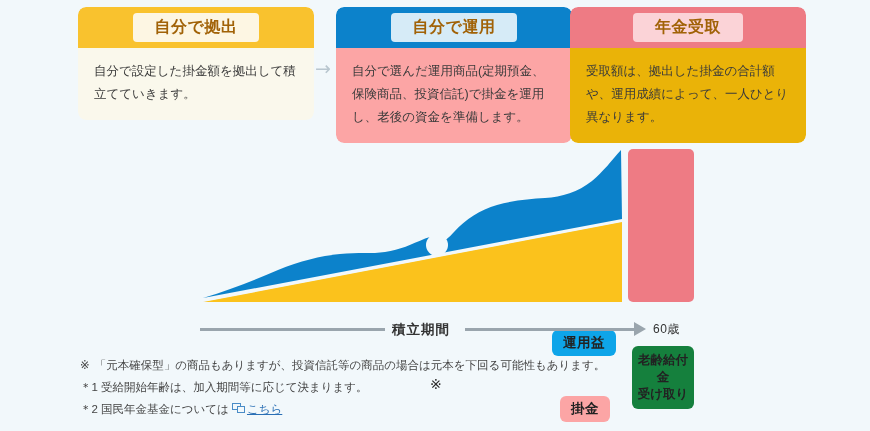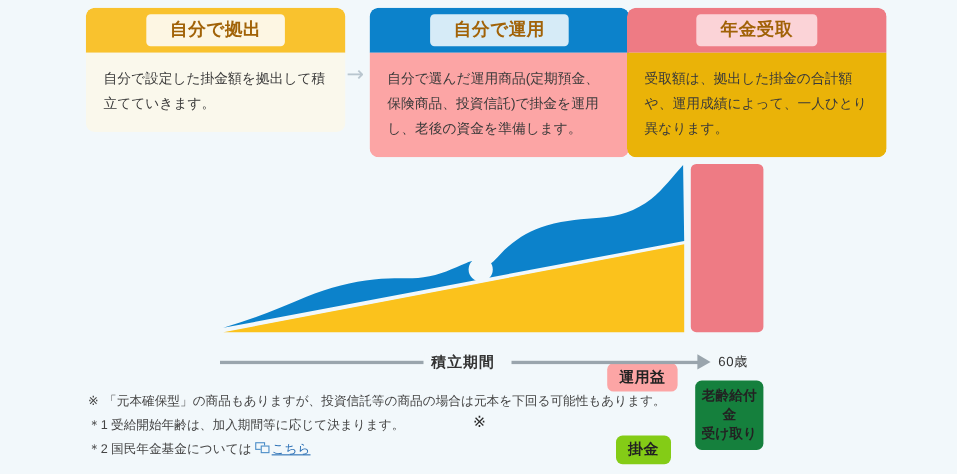--- a/index.html
+++ b/index.html
@@ -106,26 +106,26 @@
     font-size: 13.5px;
     font-weight: bold;
     color: #222;
     padding: 4px 11px;
     white-space: nowrap;
     letter-spacing: 0.5px;
   }
   #label-gain {
     left: 552px;
     top: 190px;
-    background: #fca5a5;
+    background: #0ea5e9;
   }
   #label-premium {
     left: 560px;
     top: 256px;
-    background: #84cc16;
+    background: #fca5a5;
   }
   #label-payout {
     position: absolute;
     left: 632px;
     top: 206px;
     width: 58px;
     text-align: center;
     background: #15803d;
     border-radius: 6px;
     font-size: 12.5px;

